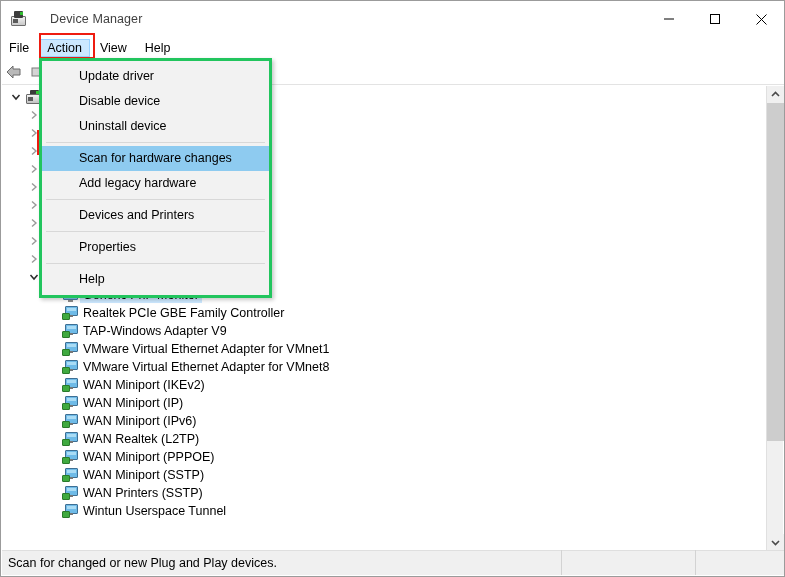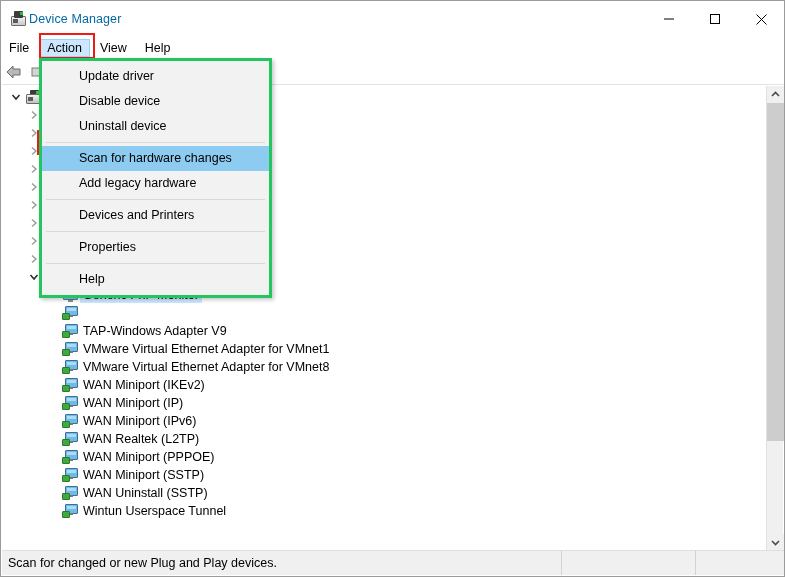--- a/index.html
+++ b/index.html
@@ -58,23 +58,23 @@
     width: 3px; height: 3px;
     background: #2fbd2f;
   }
   .ti-slot {
     position: absolute;
     left: 3px; top: 9px;
     width: 5px; height: 4px;
     background: #5a5a5a;
   }
   .title-text {
-    margin-left: 1px;
+    margin-left: 22px;
     font-size: 12.5px;
-    color: #0369a1;
+    color: #404040;
     letter-spacing: .1px;
   }
   .win-controls {
     position: absolute;
     right: 0; top: 0;
     height: 36px;
     display: flex;
   }
   .win-btn {
     width: 46px;
@@ -567,20 +567,21 @@
         <div class="row">
           <span style="flex: 0 0 42px; height: 18px;"></span>
           <span class="chev"></span>
           <span class="icon-slot">
             <span class="ic-netadapter">
               <span class="m"></span>
               <span class="pw"></span>
               <span class="p"></span>
             </span>
           </span>
+          <span class="label">Realtek PCIe GBE Family Controller</span>
         </div>
         <div class="row">
           <span style="flex: 0 0 42px; height: 18px;"></span>
           <span class="chev"></span>
           <span class="icon-slot">
             <span class="ic-netadapter">
               <span class="m"></span>
               <span class="pw"></span>
               <span class="p"></span>
             </span>
@@ -686,21 +687,21 @@
         <div class="row">
           <span style="flex: 0 0 42px; height: 18px;"></span>
           <span class="chev"></span>
           <span class="icon-slot">
             <span class="ic-netadapter">
               <span class="m"></span>
               <span class="pw"></span>
               <span class="p"></span>
             </span>
           </span>
-          <span class="label">WAN Uninstall (SSTP)</span>
+          <span class="label">WAN Printers (SSTP)</span>
         </div>
         <div class="row">
           <span style="flex: 0 0 42px; height: 18px;"></span>
           <span class="chev"></span>
           <span class="icon-slot">
             <span class="ic-netadapter">
               <span class="m"></span>
               <span class="pw"></span>
               <span class="p"></span>
             </span>

